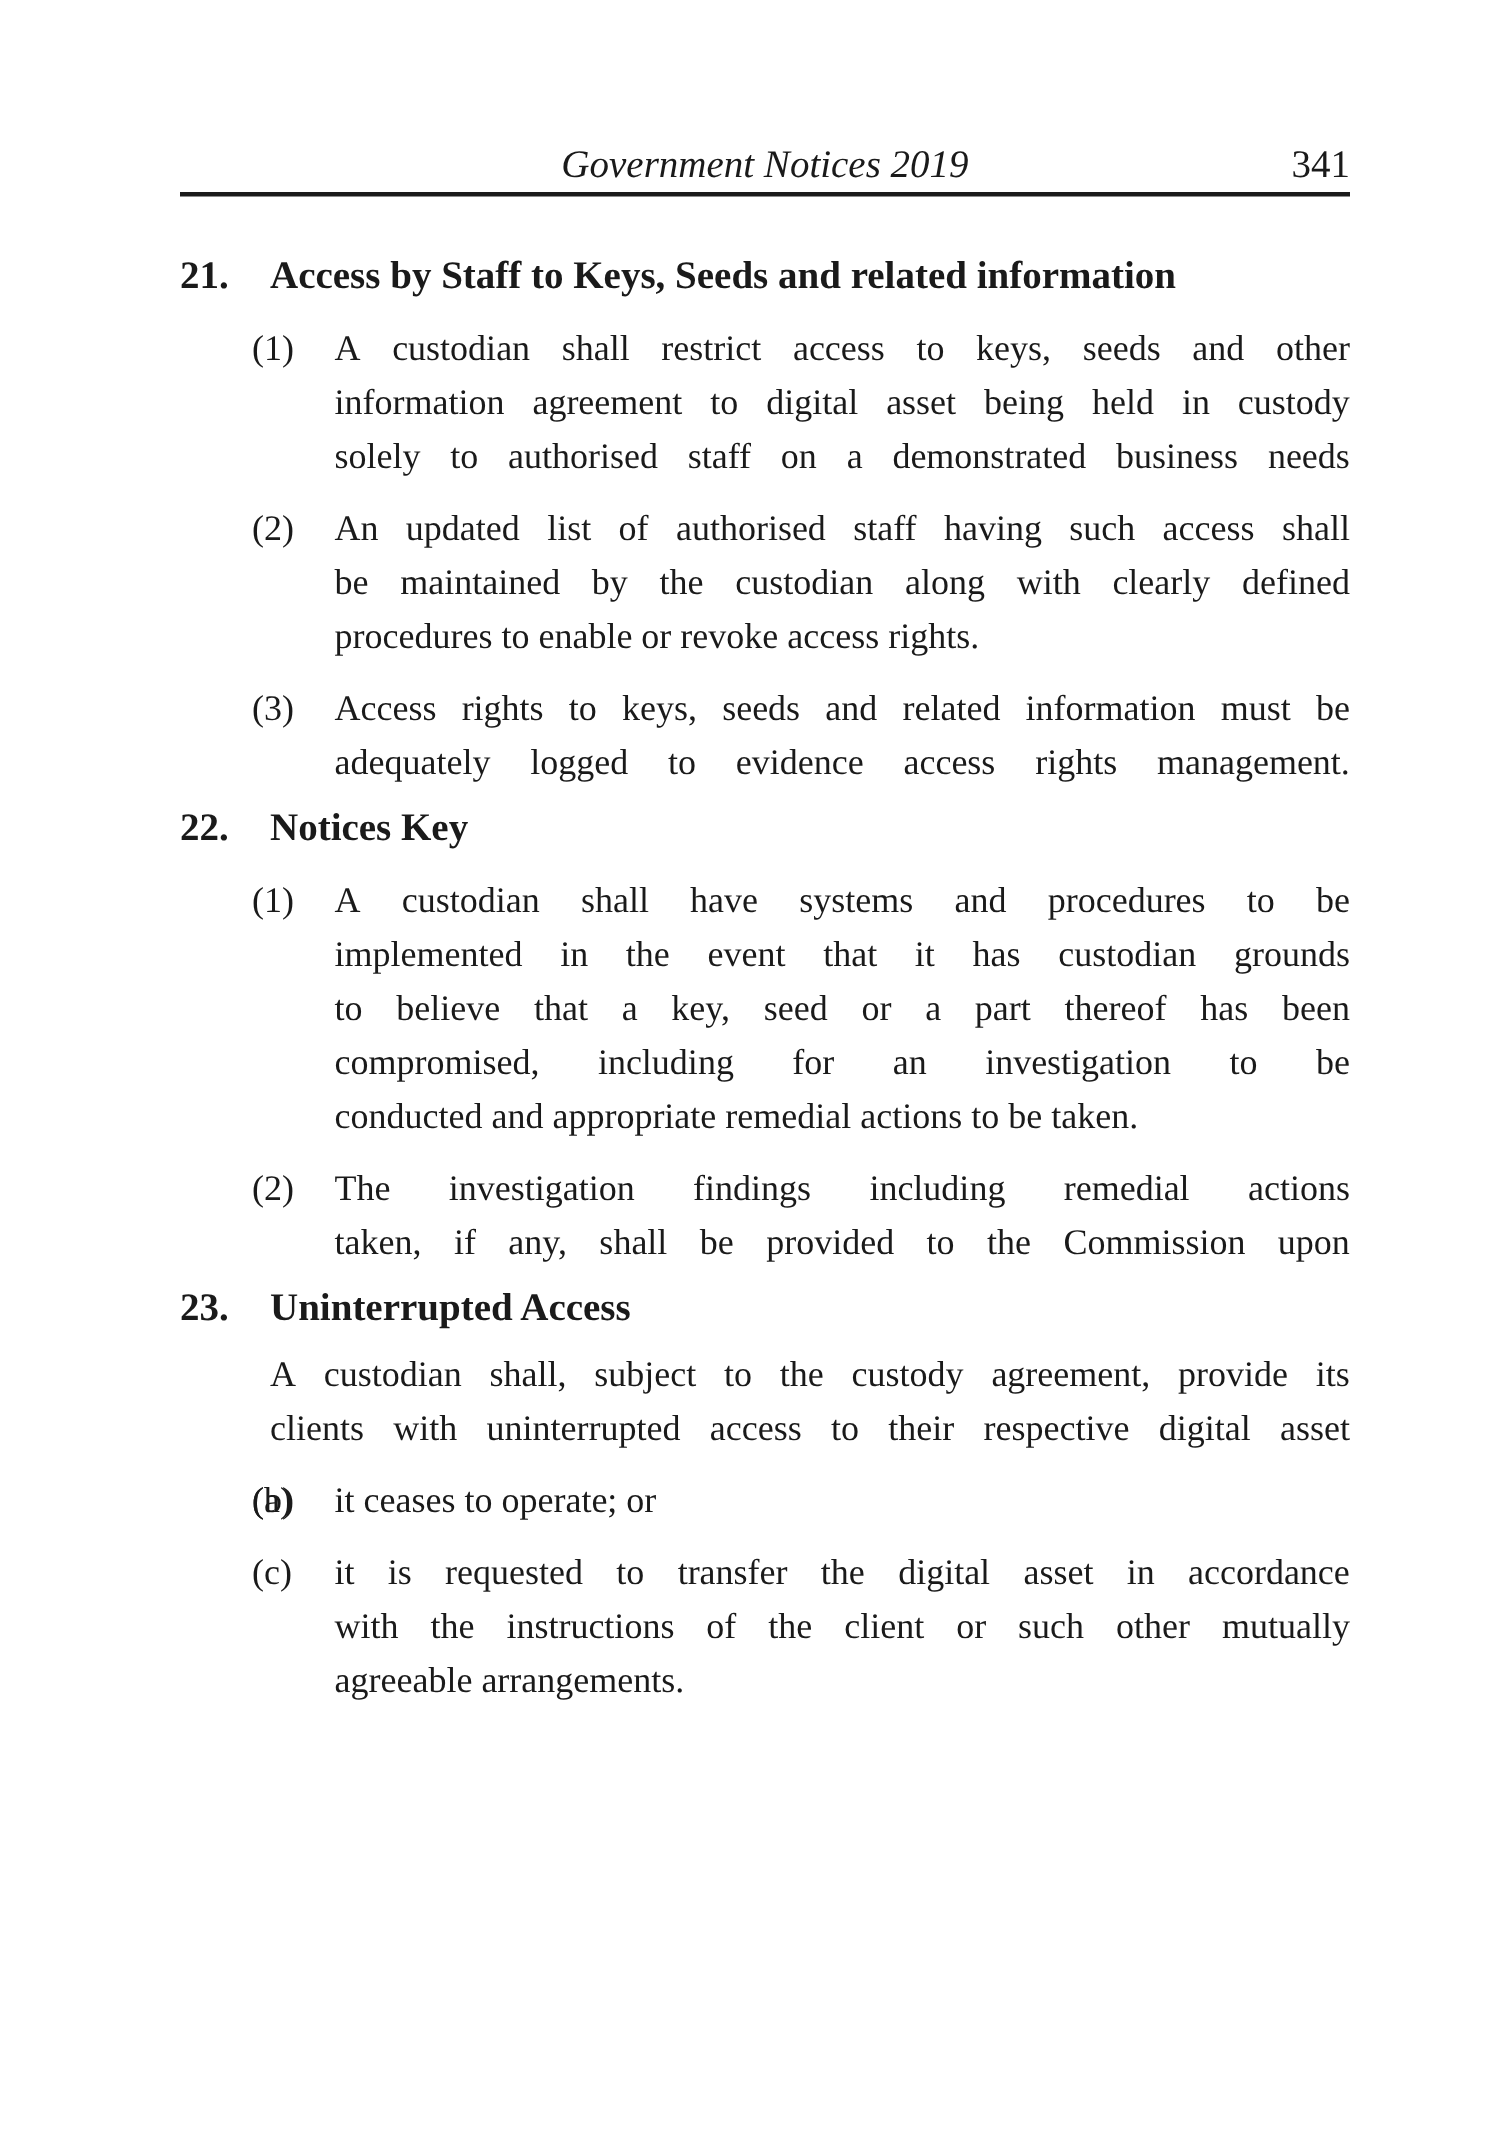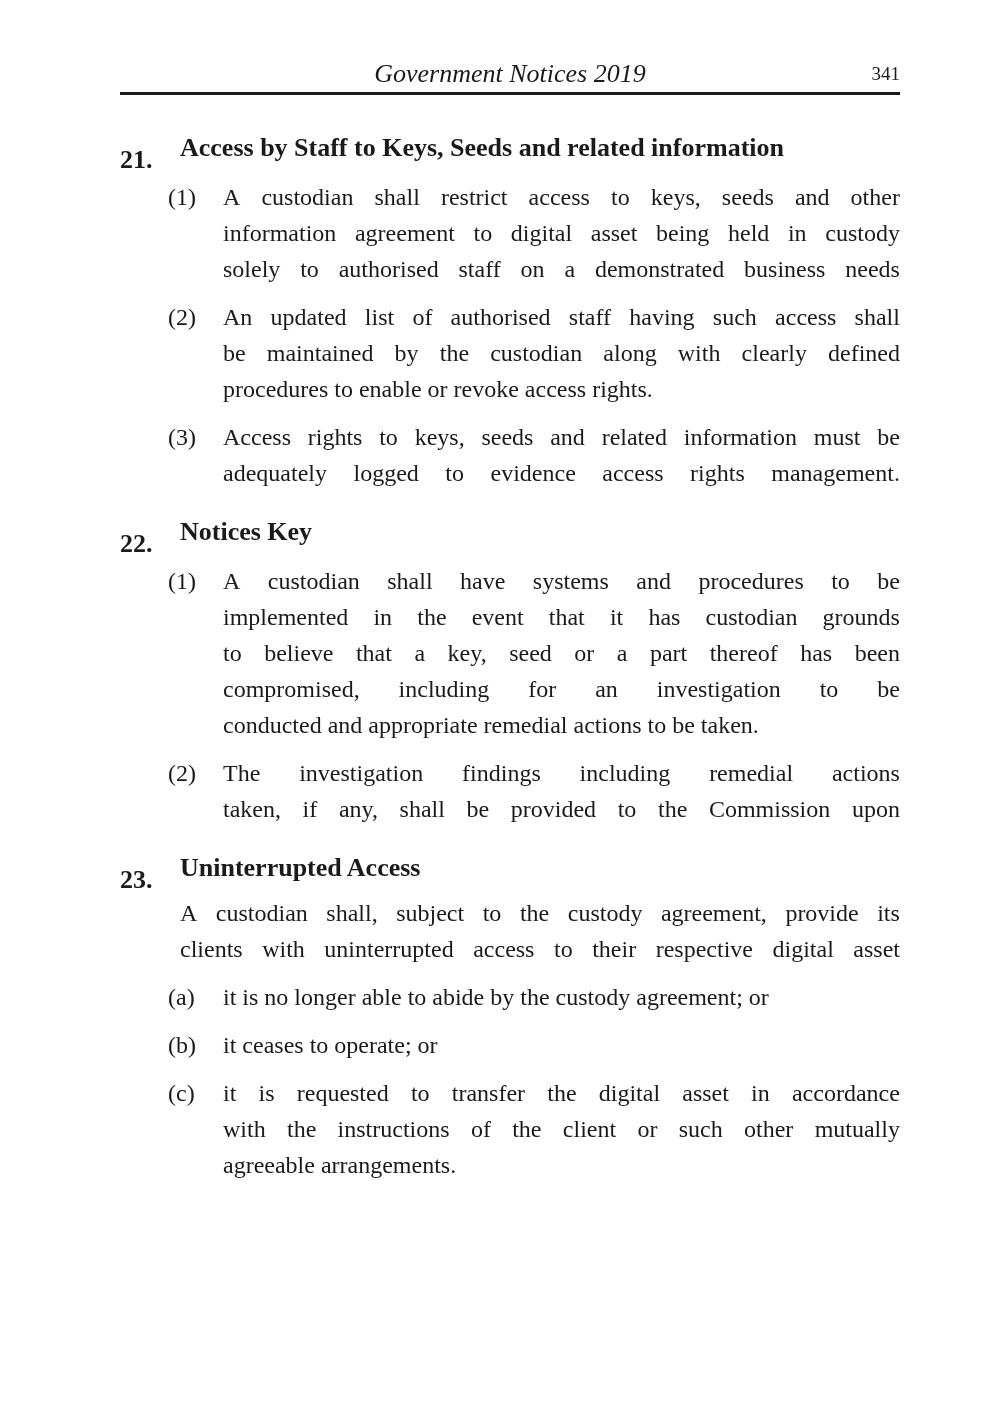--- a/index.html
+++ b/index.html
@@ -12,60 +12,60 @@
     width: 1000px;
     height: 1419px;
     background: #ffffff;
     overflow: hidden;
     font-family: "Liberation Serif", "DejaVu Serif", serif;
     color: #1a1a1a;
   }
   .content {
     margin-left: 120px;
     width: 780px;
-    padding-top: 59px;
+    padding-top: 95px;
   }
   
   .running-header {
     position: relative;
     height: 30px;
     line-height: 30px;
   }
   .hdr-title {
     text-align: center;
     font-style: italic;
     font-size: 26px;
   }
   .hdr-num {
     position: absolute;
     right: 0;
     top: 0;
-    font-size: 19px;
+    font-size: 26px;
     line-height: 30px;
   }
   .rule {
     margin-top: 3px;
     border-top: 3px solid #1b1b1b;
     height: 0;
   }
   
   .section-heading {
     position: relative;
     padding-left: 60px;
     font-weight: 700;
     font-size: 26px;
     line-height: 34px;
   }
   .sec-num {
     position: absolute;
     left: 0;
-    top: 12px;
+    top: 0;
   }
   .mt-h21 { margin-top: 36px; }
-  .mt-h   { margin-top: 24px; }
+  .mt-h   { margin-top: 8px; }
   
   .item {
     position: relative;
     padding-left: 103px;
     font-size: 24px;
     line-height: 36px;
   }
   .item .marker {
     position: absolute;
     left: 48px;
@@ -163,23 +163,20 @@
       <span>Uninterrupted Access</span>
     </div>
 
     <div class="intro just">
         <div class="tline jline"><span>A</span><span>custodian</span><span>shall,</span><span>subject</span><span>to</span><span>the</span><span>custody</span><span>agreement,</span><span>provide</span><span>its</span></div>
         <div class="tline jline"><span>clients</span><span>with</span><span>uninterrupted</span><span>access</span><span>to</span><span>their</span><span>respective</span><span>digital</span><span>asset</span></div>
       </div>
 
     <div class="item mt-item">
       <span class="marker">(a)</span>
-      <div class="body">
-          <div class="tline">it is no longer able to abide by the custody agreement; or</div>
-        </div>
     </div>
     <div class="item mt-item">
       <span class="marker">(b)</span>
       <div class="body">
           <div class="tline">it ceases to operate; or</div>
         </div>
     </div>
     <div class="item mt-item">
       <span class="marker">(c)</span>
       <div class="body just">

